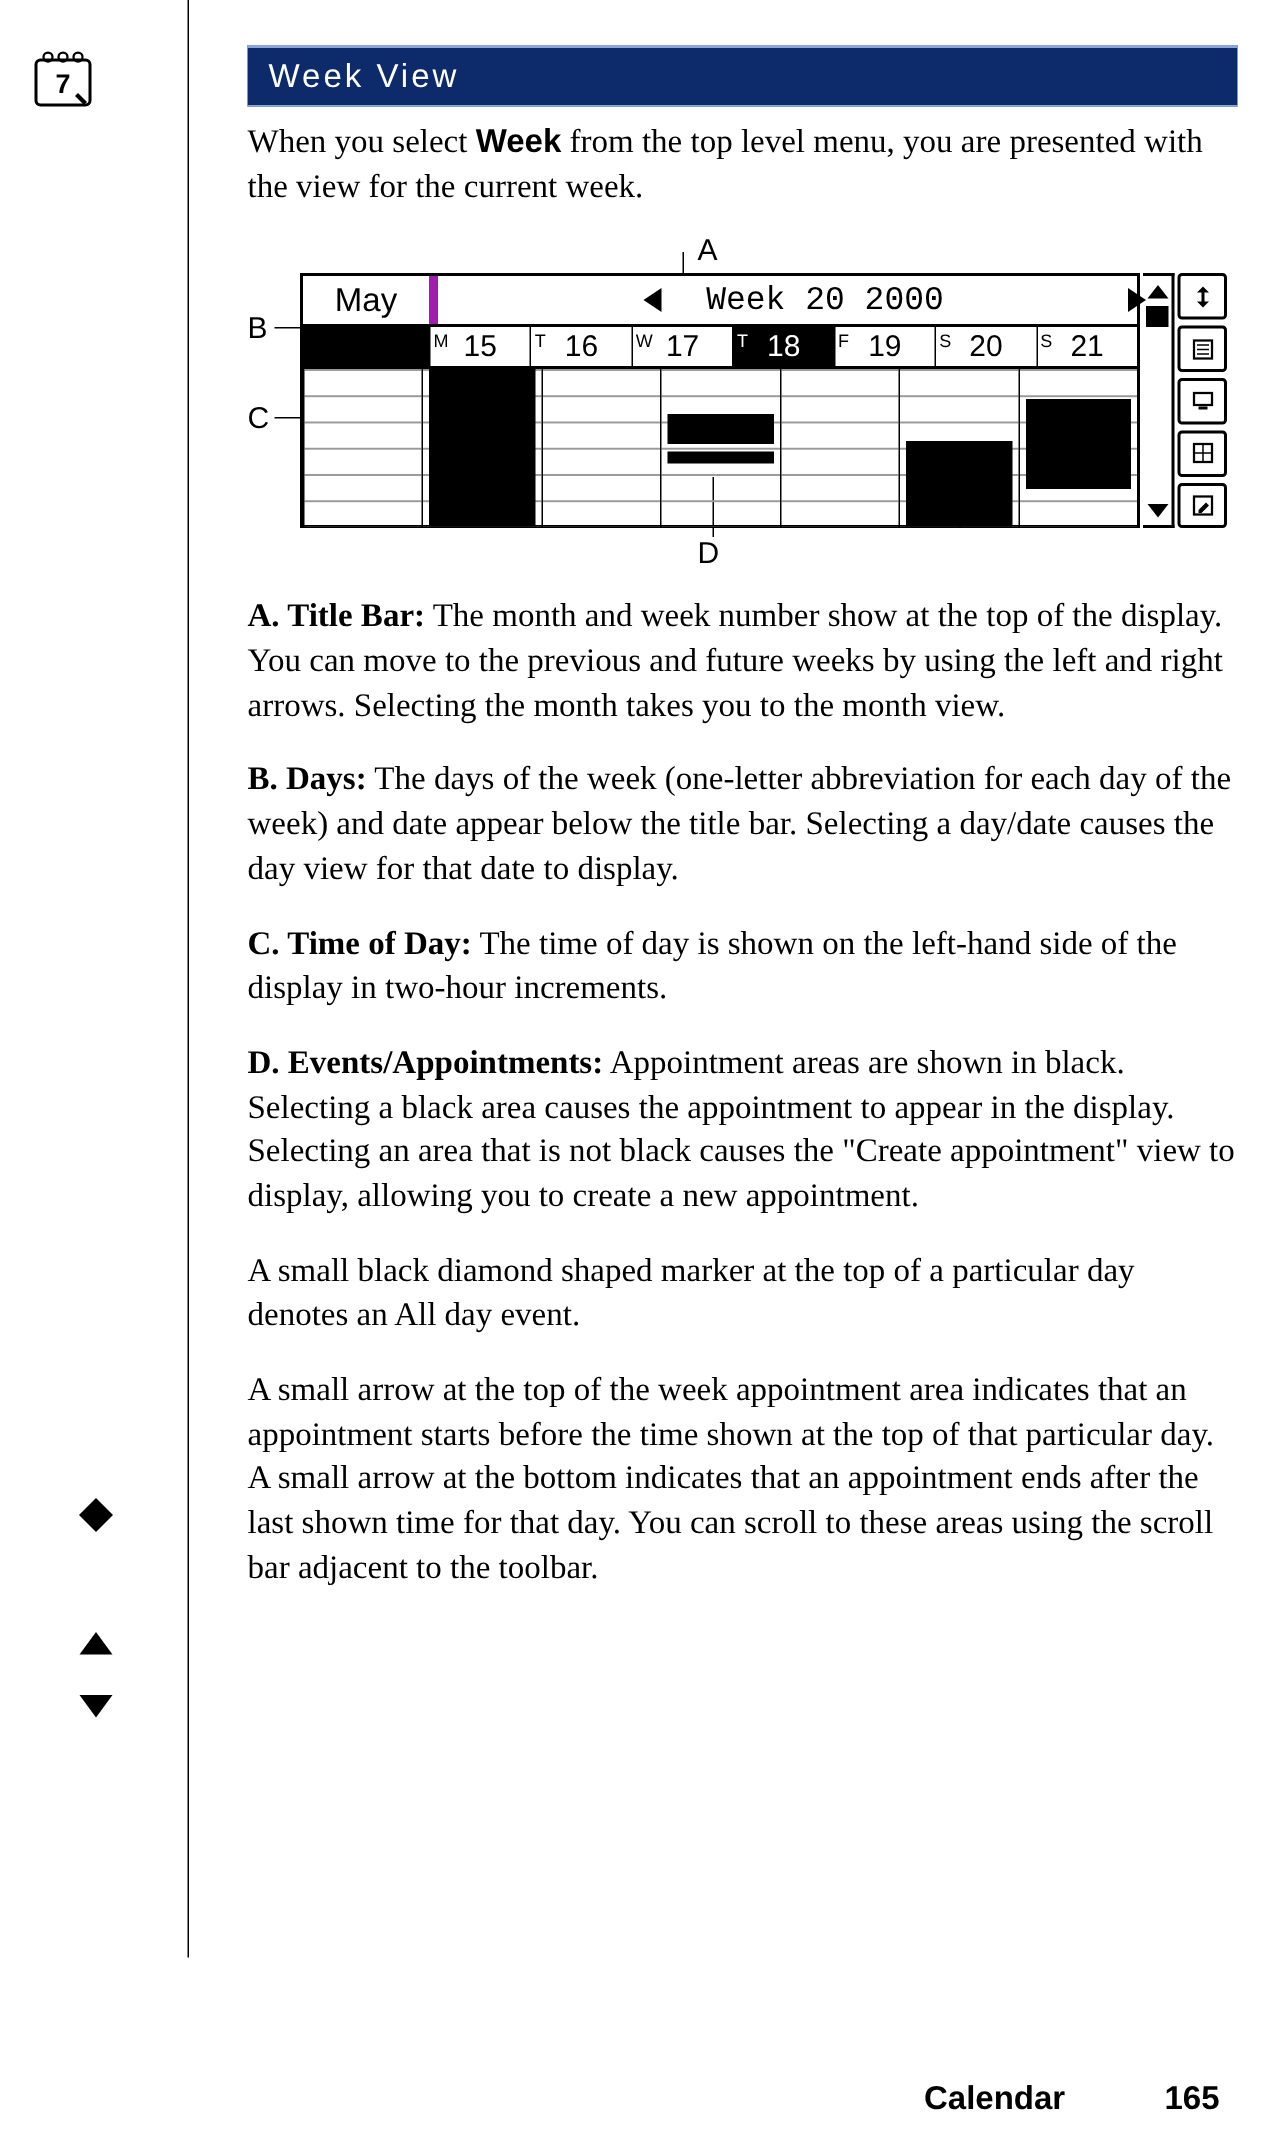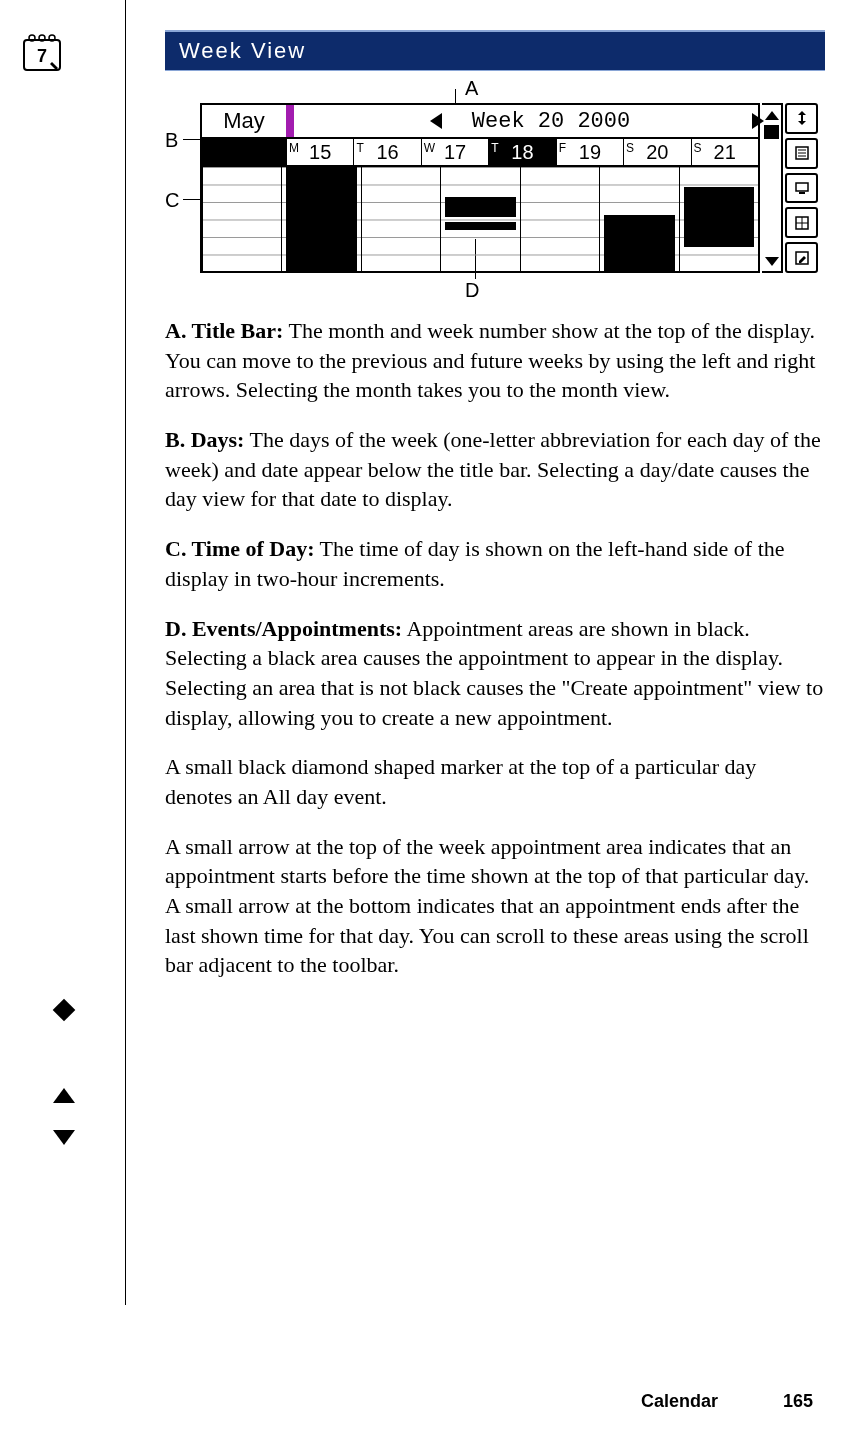--- a/index.html
+++ b/index.html
@@ -10,21 +10,21 @@
   .content{position:absolute;left:165px;top:30px;width:660px}
   .blue-header{background:#0d2b6b;color:#fff;font-family:Arial,Helvetica,sans-serif;letter-spacing:2px;font-size:22px;padding:6px 14px;border-top:2px solid #8aa6d6;border-bottom:1px solid #8aa6d6;margin-bottom:8px}
   p{font-size:22px;line-height:1.35;margin:0 0 20px 0}
   .bold{font-weight:bold}
   .sans-bold{font-family:Arial,Helvetica,sans-serif;font-weight:bold}
   .figure-wrap{position:relative;width:660px;height:225px;margin-bottom:12px}
   .callout{position:absolute;font-family:Arial,Helvetica,sans-serif;font-size:20px}
   .figure{position:absolute;left:35px;top:24px;width:620px;height:170px}
   .week-box{position:absolute;left:0;top:0;width:560px;height:170px;border:2px solid #000;box-sizing:border-box}
   .title-row{height:32px;border-bottom:2px solid #000;display:flex;align-items:stretch}
-  .month-cell{width:84px;border-right:8px solid #a21caf;display:flex;align-items:center;justify-content:center;font-family:Arial,Helvetica,sans-serif;font-size:22px}
+  .month-cell{width:84px;border-right:6px solid #a21caf;display:flex;align-items:center;justify-content:center;font-family:Arial,Helvetica,sans-serif;font-size:22px}
   .week-title-cell{flex:1;display:flex;align-items:center;justify-content:center;font-family:Liberation Mono, monospace;font-size:22px;position:relative}
   .tri-l{width:0;height:0;border-top:8px solid transparent;border-bottom:8px solid transparent;border-right:12px solid #000;margin:0 30px 0 8px}
   .tri-r{position:absolute;right:-6px;top:0;bottom:0;margin:auto;width:0;height:0;border-top:8px solid transparent;border-bottom:8px solid transparent;border-left:12px solid #000}
   .days-row{height:26px;border-bottom:2px solid #000;display:flex}
   .time-spacer{width:84px;background:#000}
   .day-cell{flex:1;border-left:1px solid #000;font-family:Arial,Helvetica,sans-serif;font-size:20px;display:flex;align-items:center;justify-content:center;position:relative}
   .day-letter{font-size:12px;position:absolute;left:2px;top:2px}
   .day-cell.sel{background:#000;color:#fff}
   .diamond-marker{position:absolute;width:8px;height:8px;background:#000;transform:rotate(45deg);left:14px;top:10px}
   .grid-row{display:flex;height:105px}
@@ -41,21 +41,21 @@
   .up-tri{width:0;height:0;border-left:7px solid transparent;border-right:7px solid transparent;border-bottom:9px solid #000}
   .down-tri{width:0;height:0;border-left:7px solid transparent;border-right:7px solid transparent;border-top:9px solid #000}
   .icons-col{width:34px;display:flex;flex-direction:column;gap:4px;margin-left:2px}
   .tool-icon{flex:1;border:2px solid #000;border-radius:3px;display:flex;align-items:center;justify-content:center}
   
   .line{position:absolute;background:#000}
   
   .side-diamond{width:16px;height:16px;background:#000;transform:rotate(45deg)}
   .side-up-tri{width:0;height:0;border-left:11px solid transparent;border-right:11px solid transparent;border-bottom:15px solid #000}
   .side-down-tri{width:0;height:0;border-left:11px solid transparent;border-right:11px solid transparent;border-top:15px solid #000}
-  .footer{position:absolute;right:40px;bottom:24px;font-family:Arial,Helvetica,sans-serif;font-size:18px;font-weight:bold}
+  .footer{position:absolute;right:40px;bottom:24px;font-family:Arial,Helvetica,sans-serif;font-size:22px;font-weight:bold}
   .footer .pg{margin-left:60px}
 </style>
 </head>
 <body>
 
 <div class="page">
   <div class="left-rule"></div>
 
   <div class="margin-icon cal-icon">
     <svg width="44" height="44" viewBox="0 0 44 44">
@@ -74,20 +74,23 @@
   <div class="margin-icon" style="top:1088px;left:53px">
       <div class="side-up-tri"></div>
     </div>
   <div class="margin-icon" style="top:1130px;left:53px">
       <div class="side-down-tri"></div>
     </div>
 
   <div class="content">
     <div class="blue-header">Week View</div>
 
+    <p>
+      <span>When you select </span><span class="sans-bold">Week</span><span> from the top level menu, you are presented with the view for the current week.</span>
+    </p>
 
     <div class="figure-wrap">
 
       <span class="callout" style="left:300px;top:-2px">A</span>
       <span class="callout" style="left:0px;top:50px">B</span>
       <span class="callout" style="left:0px;top:110px">C</span>
       <span class="callout" style="left:300px;top:200px">D</span>
 
       <div class="line" style="left:18px;top:60px;width:18px;height:1px"></div>
       <div class="line" style="left:18px;top:120px;width:18px;height:1px"></div>

